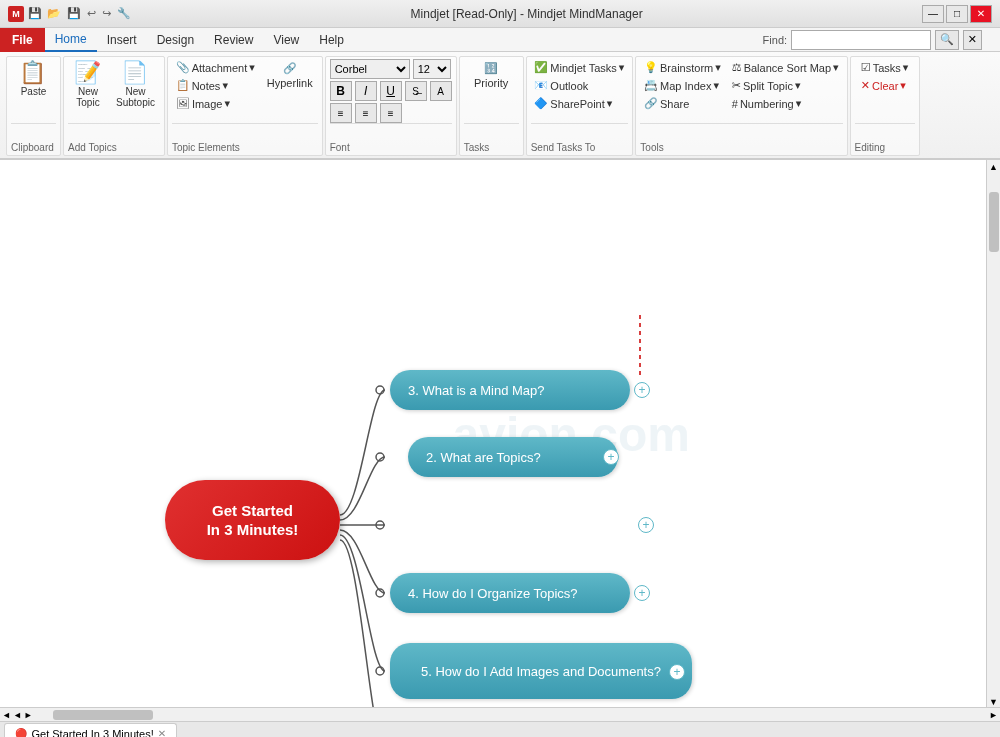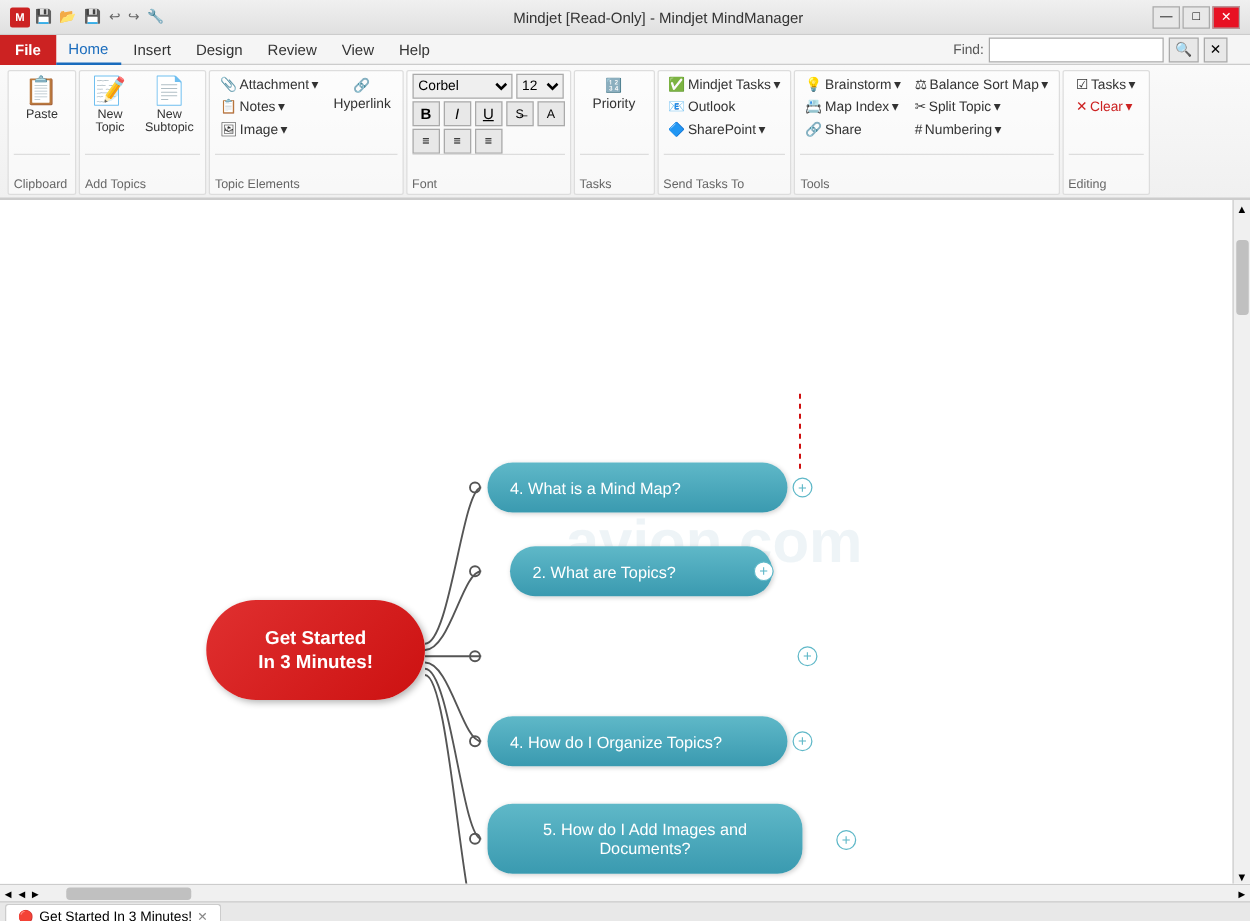--- a/index.html
+++ b/index.html
@@ -482,37 +482,37 @@
     <circle cx="380" cy="511" r="4" fill="none" stroke="#555" stroke-width="1.5"></circle>
     <circle cx="380" cy="588" r="4" fill="none" stroke="#555" stroke-width="1.5"></circle>
   </svg>
 
   <div class="central-node">
     <span style="white-space:pre-line;">Get Started
 In 3 Minutes!</span>
   </div>
 
   <div class="branch-node" style="left:390px;top:210px;width:240px;">
-    <span>4. What is a Mind Map?</span>
+    <span>3. What is a Mind Map?</span>
   </div>
   <div class="plus-btn" style="left:634px;top:222px;">+</div>
 
   <div class="branch-node" style="left:408px;top:277px;width:210px;align-items:center;">
     <span>2. What are Topics?</span>
   </div>
   <div class="plus-btn" style="left:603px;top:289px;">+</div>
 
   <div class="plus-btn" style="left:638px;top:357px;">+</div>
 
   <div class="branch-node" style="left:390px;top:413px;width:240px;">
     <span>4. How do I Organize Topics?</span>
   </div>
   <div class="plus-btn" style="left:634px;top:425px;">+</div>
 
-  <div class="branch-node tall" style="left:390px;top:483px;width:252px;">
+  <div class="branch-node tall" style="left:390px;top:483px;width:302px;">
     <span>5. How do I Add Images and
 Documents?</span>
   </div>
   <div class="plus-btn" style="left:669px;top:504px;">+</div>
 
   <div class="scroll-right" style="position:absolute;right:0;top:0;">
     <div style="font-size:9px;padding-top:2px;cursor:pointer;">▲</div>
     <div class="scroll-thumb"></div>
     <div style="font-size:9px;margin-top:auto;cursor:pointer;">▼</div>
   </div>

